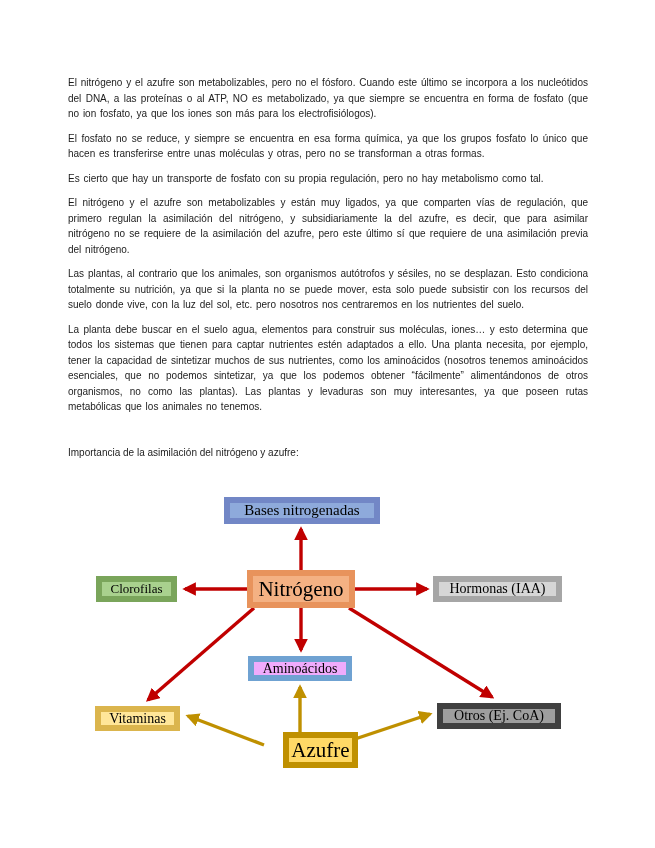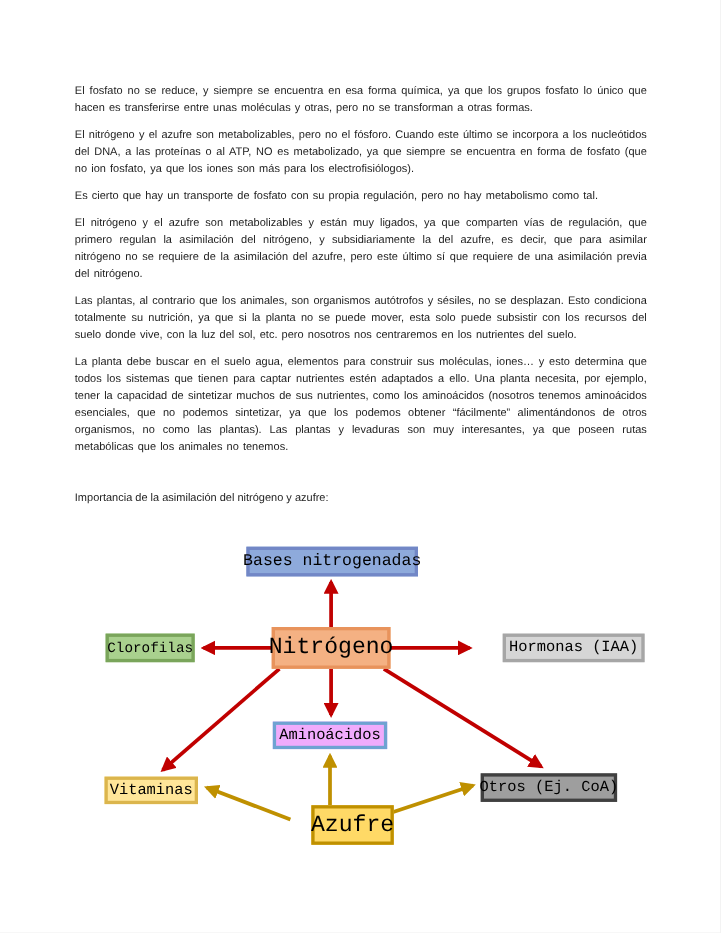--- a/index.html
+++ b/index.html
@@ -36,45 +36,45 @@
   }
   .diagram{
     position:absolute;
     left:0;top:490px;
     width:655px;height:310px;
   }
   .diagram svg{position:absolute;left:0;top:0;}
   .node{
     position:absolute;
     box-sizing:border-box;
-    border:3px solid #14532d;
+    border:6px solid #14532d;
     display:flex;align-items:center;justify-content:center;
     color:#000;
     white-space:nowrap;
-    font-family:Liberation Mono, monospace;
+    font-family:Liberation Serif, serif;
   }
   .n-bases      {left:224px;top:7px;  width:156px;height:27px;font-size:15px;}
   .n-clorofilas {left:96px; top:86px; width:81px; height:26px;font-size:13px;}
   .n-nitrogeno  {left:247px;top:80px; width:108px;height:38px;font-size:21px;}
   .n-hormonas   {left:433px;top:86px; width:129px;height:26px;font-size:14px;}
   .n-aminoacidos{left:248px;top:166px;width:104px;height:25px;font-size:14px;}
   .n-vitaminas  {left:95px; top:216px;width:85px; height:25px;font-size:14px;}
   .n-azufre     {left:263px;top:242px;width:75px; height:36px;font-size:21px;}
   .n-otros      {left:437px;top:213px;width:124px;height:26px;font-size:14px;}
   .arrow-n{stroke:var(--arrow-n,#C00000);stroke-width:3.4;}
   .arrow-s{stroke:var(--arrow-s,#BF9000);stroke-width:3.4;}
 </style>
 </head>
 <body>
 
 <div class="page">
 
 
+  <p class="body-par">El nitrógeno y el azufre son metabolizables, pero no el fósforo. Cuando este último se incorpora a los nucleótidos del DNA, a las proteínas o al ATP, NO es metabolizado, ya que siempre se encuentra en forma de fosfato (que no ion fosfato, ya que los iones son más para los electrofisiólogos).</p>
   <p class="body-par">El fosfato no se reduce, y siempre se encuentra en esa forma química, ya que los grupos fosfato lo único que hacen es transferirse entre unas moléculas y otras, pero no se transforman a otras formas.</p>
-  <p class="body-par">El nitrógeno y el azufre son metabolizables, pero no el fósforo. Cuando este último se incorpora a los nucleótidos del DNA, a las proteínas o al ATP, NO es metabolizado, ya que siempre se encuentra en forma de fosfato (que no ion fosfato, ya que los iones son más para los electrofisiólogos).</p>
   <p class="body-par">Es cierto que hay un transporte de fosfato con su propia regulación, pero no hay metabolismo como tal.</p>
   <p class="body-par">El nitrógeno y el azufre son metabolizables y están muy ligados, ya que comparten vías de regulación, que primero regulan la asimilación del nitrógeno, y subsidiariamente la del azufre, es decir, que para asimilar nitrógeno no se requiere de la asimilación del azufre, pero este último sí que requiere de una asimilación previa del nitrógeno.</p>
   <p class="body-par">Las plantas, al contrario que los animales, son organismos autótrofos y sésiles, no se desplazan. Esto condiciona totalmente su nutrición, ya que si la planta no se puede mover, esta solo puede subsistir con los recursos del suelo donde vive, con la luz del sol, etc. pero nosotros nos centraremos en los nutrientes del suelo.</p>
   <p class="body-par">La planta debe buscar en el suelo agua, elementos para construir sus moléculas, iones… y esto determina que todos los sistemas que tienen para captar nutrientes estén adaptados a ello. Una planta necesita, por ejemplo, tener la capacidad de sintetizar muchos de sus nutrientes, como los aminoácidos (nosotros tenemos aminoácidos esenciales, que no podemos sintetizar, ya que los podemos obtener “fácilmente” alimentándonos de otros organismos, no como las plantas). Las plantas y levaduras son muy interesantes, ya que poseen rutas metabólicas que los animales no tenemos.</p>
 
   <p class="caption">Importancia de la asimilación del nitrógeno y azufre:</p>
 
   <div class="diagram">
 
     <svg width="655" height="310" viewBox="0 0 655 310">
@@ -96,21 +96,21 @@
       <line class="arrow-s" x1="264" y1="255" x2="188" y2="226" marker-end="url(#m-gold)"></line>
       <line class="arrow-s" x1="337" y1="255" x2="430" y2="224" marker-end="url(#m-gold)"></line>
     </svg>
 
     <div class="node n-bases" style="background-color: rgb(142, 170, 219); border-color: rgb(114, 135, 198);">Bases nitrogenadas</div>
 
     <div class="node n-clorofilas" style="background-color: rgb(169, 209, 142); border-color: rgb(122, 165, 91);">Clorofilas</div>
 
     <div class="node n-nitrogeno" style="background-color: rgb(244, 177, 131); border-color: rgb(232, 147, 92);">Nitrógeno</div>
 
-    <div class="node n-hormonas" style="background-color: rgb(214, 214, 214); border-color: rgb(166, 166, 166); margin-left: 24px;">Hormonas (IAA)</div>
+    <div class="node n-hormonas" style="background-color: rgb(214, 214, 214); border-color: rgb(166, 166, 166);">Hormonas (IAA)</div>
 
     <div class="node n-aminoacidos" style="background-color: #f0abfc; border-color: rgb(111, 162, 210);">Aminoácidos</div>
 
     <div class="node n-vitaminas" style="background-color: rgb(255, 230, 153); border-color: rgb(219, 181, 77);">Vitaminas</div>
 
     <div class="node n-azufre" style="background-color: rgb(255, 217, 102); border-color: rgb(191, 144, 0); margin-left: 20px;">Azufre</div>
 
     <div class="node n-otros" style="background-color: rgb(158, 158, 158); border-color: rgb(64, 64, 64);">Otros (Ej. CoA)</div>
   </div>
 

